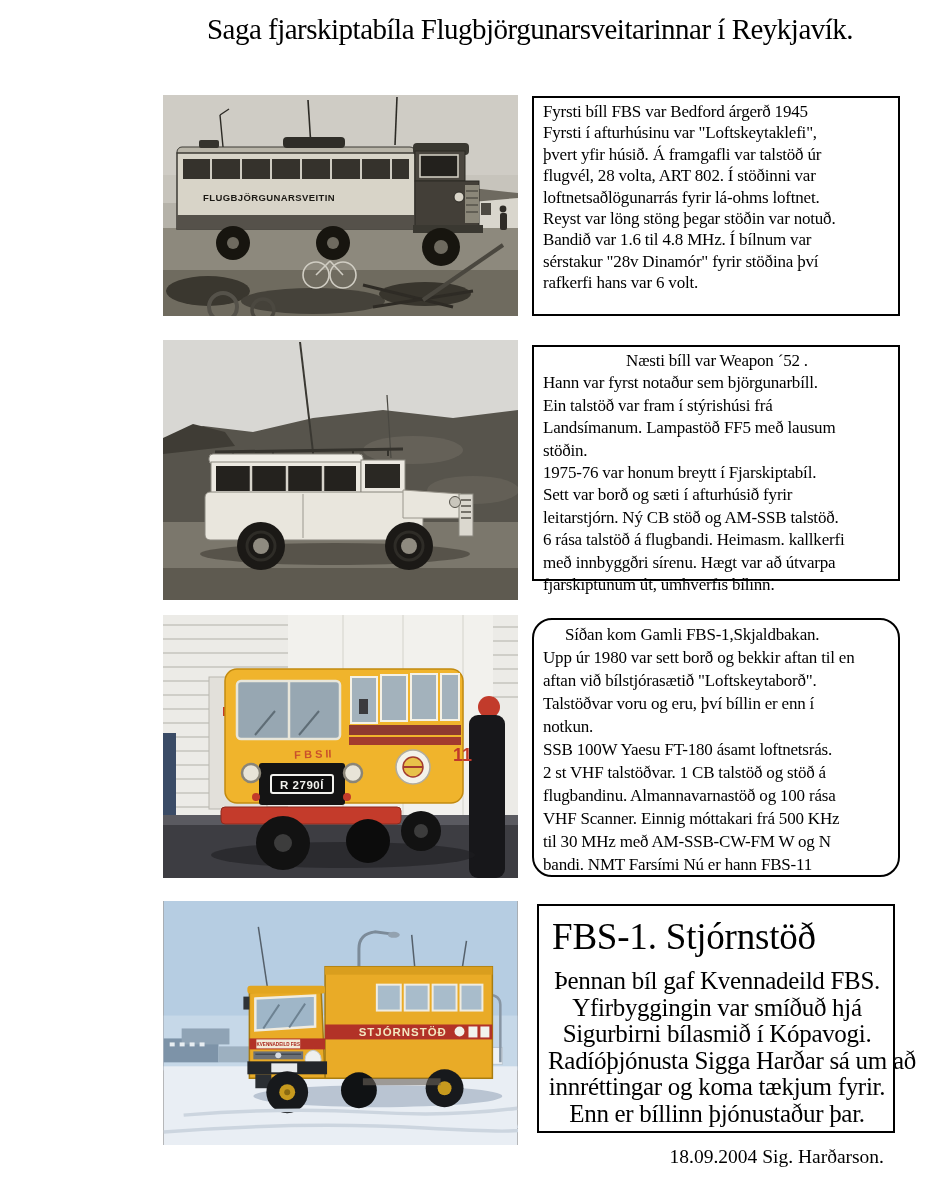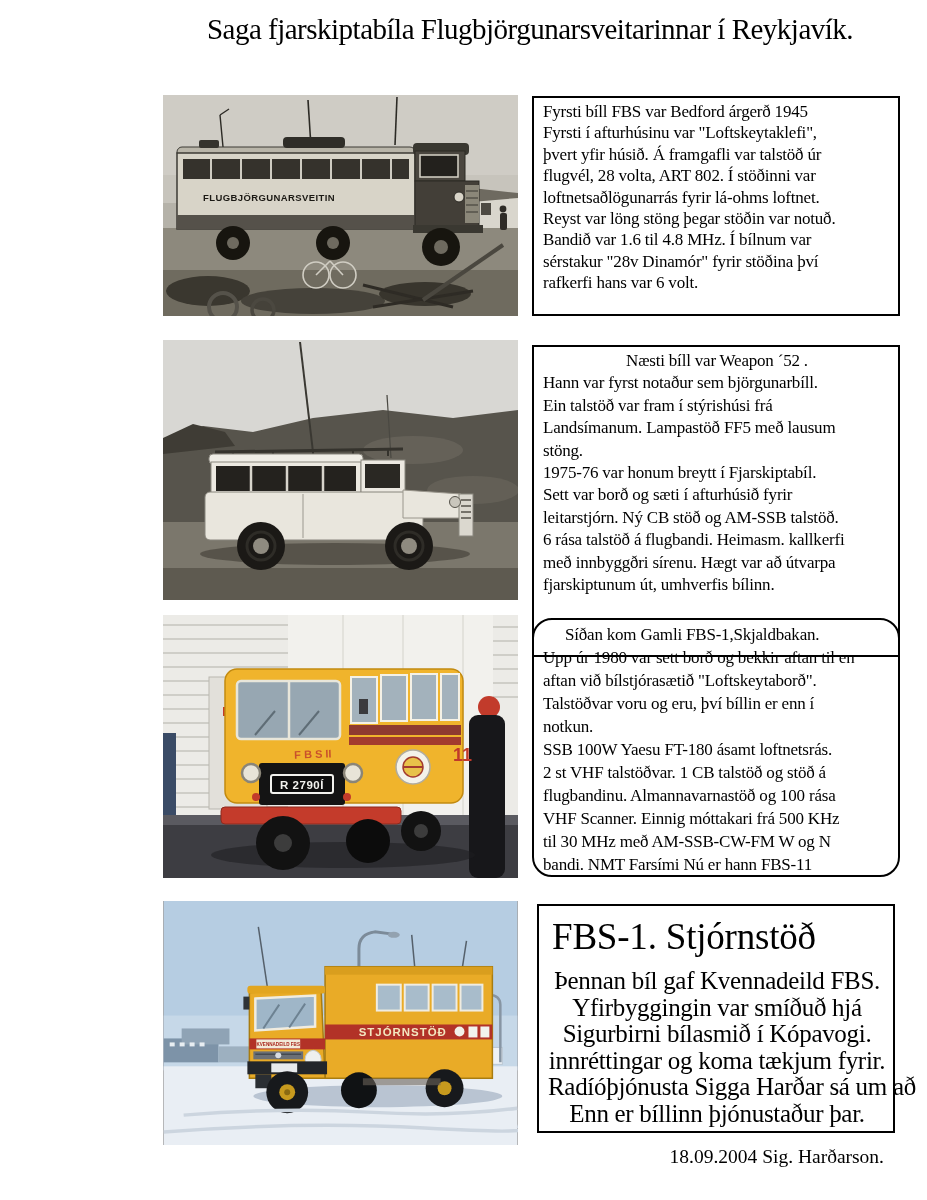--- a/index.html
+++ b/index.html
@@ -16,21 +16,21 @@
   #photo2{top:340px;height:260px;}
   #photo3{top:615px;height:263px;}
   #photo4{top:901px;height:244px;}
   .photo svg{display:block;width:100%;height:100%;}
   .textbox{
     position:absolute;left:532px;width:368px;border:2px solid #000;
     box-sizing:border-box;padding:3px 7px 0 9px;font-size:17px;
     letter-spacing:-0.2px;
   }
   #box1{top:96px;height:220px;line-height:21.4px;}
-  #box2{top:345px;height:312px;line-height:22.4px;}
+  #box2{top:345px;height:236px;line-height:22.4px;}
   #box3{top:618px;height:259px;line-height:23px;border-radius:20px;}
   #box4{top:904px;height:229px;left:537px;width:358px;}
   .line{white-space:nowrap;}
   .line.center{text-align:center;}
   .line.indent{padding-left:22px;}
   .small-line{font-size:14px;white-space:nowrap;}
   #box4 .bigheading{font-size:37px;padding:6px 0 10px 4px;white-space:nowrap;}
   #box4 .line{text-align:center;font-size:25px;line-height:26.5px;letter-spacing:-0.3px;}
   .footer{
     position:absolute;top:1146px;left:532px;width:352px;text-align:right;
@@ -320,21 +320,21 @@
   <div class="line">Bandið var 1.6 til 4.8 MHz. Í bílnum var</div>
   <div class="line">sérstakur "28v Dinamór" fyrir stöðina því</div>
   <div class="line">rafkerfi hans var 6 volt.</div>
 </div>
 
 <div class="textbox" id="box2">
   <div class="line center">Næsti bíll var Weapon ´52 .</div>
   <div class="line">Hann var fyrst notaður sem björgunarbíll.</div>
   <div class="line">Ein talstöð var fram í stýrishúsi frá</div>
   <div class="line">Landsímanum. Lampastöð FF5 með lausum</div>
-  <div class="line">stöng.</div>
+  <div class="line">stöðin.</div>
   <div class="line">1975-76 var honum breytt í Fjarskiptabíl.</div>
   <div class="line">Sett var borð og sæti í afturhúsið fyrir</div>
   <div class="line">leitarstjórn. Ný CB stöð og AM-SSB talstöð.</div>
   <div class="line">6 rása talstöð á flugbandi. Heimasm. kallkerfi</div>
   <div class="line">með innbyggðri sírenu. Hægt var að útvarpa</div>
   <div class="line">fjarskiptunum út, umhverfis bílinn.</div>
 </div>
 
 <div class="textbox" id="box3">
   <div class="line indent">Síðan kom Gamli FBS-1,Skjaldbakan.</div>
@@ -348,18 +348,18 @@
   <div class="line">VHF Scanner. Einnig móttakari  frá 500 KHz</div>
   <div class="line">til 30 MHz með AM-SSB-CW-FM W og N</div>
   <div class="line">bandi.  NMT Farsími Nú er hann FBS-11</div>
 </div>
 
 <div class="textbox" id="box4">
   <div class="bigheading">FBS-1.  Stjórnstöð</div>
   <div class="line">Þennan bíl gaf Kvennadeild FBS.</div>
   <div class="line">Yfirbyggingin var smíðuð hjá</div>
   <div class="line">Sigurbirni bílasmið í Kópavogi.</div>
+  <div class="line">Radíóþjónusta Sigga Harðar sá um að</div>
   <div class="line">innréttingar og koma tækjum fyrir.</div>
-  <div class="line">Radíóþjónusta Sigga Harðar sá um að</div>
   <div class="line">Enn er bíllinn þjónustaður þar.</div>
 </div>
 
 <div class="footer">18.09.2004   Sig. Harðarson.</div>
 
 </body></html>

